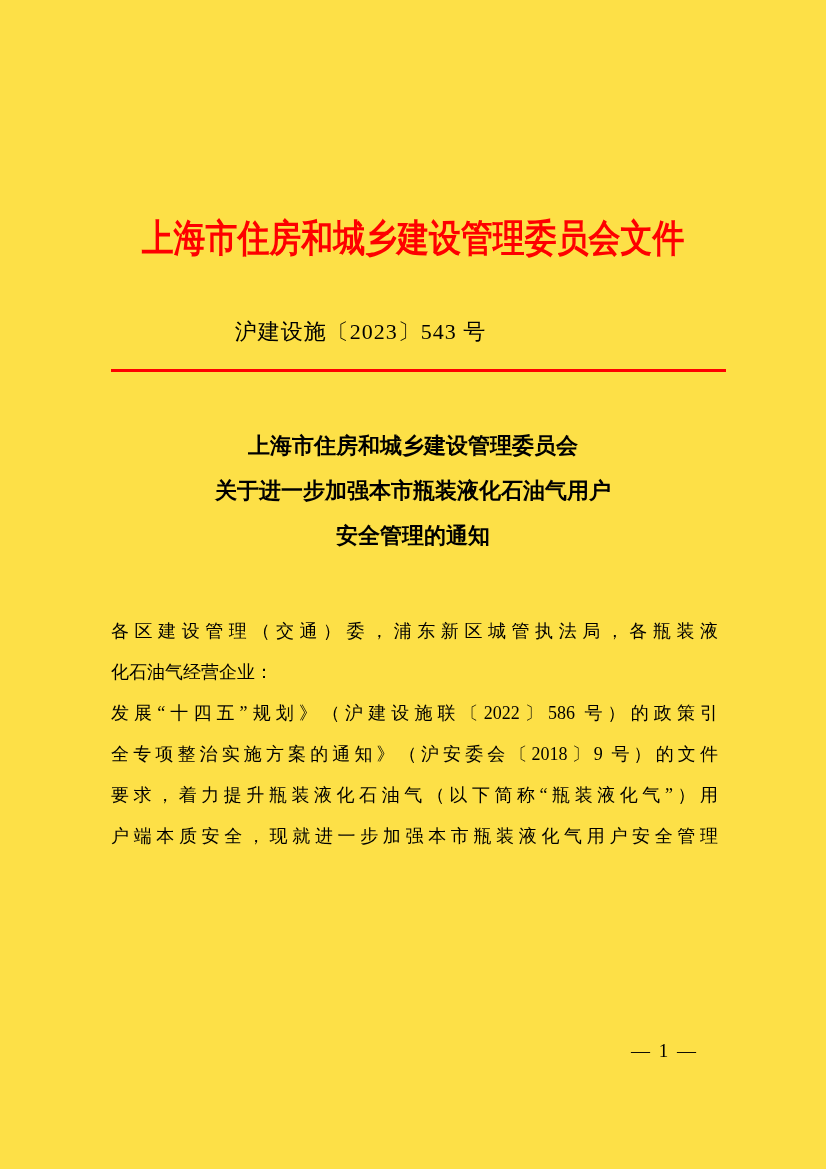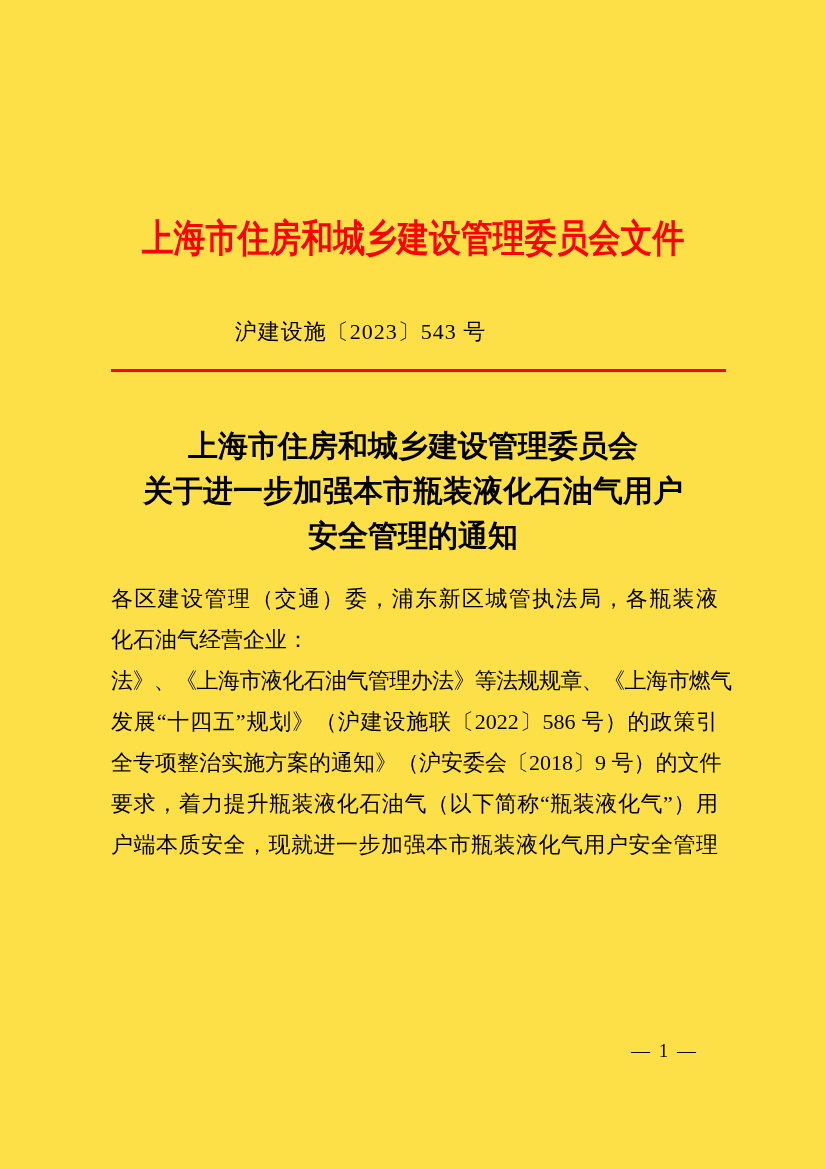--- a/index.html
+++ b/index.html
@@ -57,35 +57,35 @@
     background: #fe0000;
   }
 
   
   .doc-title {
     position: absolute;
     top: 423px;
     left: 0;
     width: 826px;
     text-align: center;
-    font-size: 30px;
+    font-size: 22px;
     font-weight: bold;
   }
   .doc-title .t-line {
     height: 45px;
     line-height: 45px;
   }
 
   
   .body-text {
     position: absolute;
-    top: 578px;
+    top: 611px;
     left: 111px;
     width: 607px;
-    font-size: 22px;
+    font-size: 18px;
   }
   .b-line {
     height: 41px;
     line-height: 41px;
     text-align: justify;
     text-align-last: justify;
     white-space: nowrap;
   }
   .b-line.left {
     text-align: center;
@@ -123,21 +123,20 @@
 
   <div class="doc-title">
     <div class="t-line">上海市住房和城乡建设管理委员会</div>
     <div class="t-line">关于进一步加强本市瓶装液化石油气用户</div>
     <div class="t-line">安全管理的通知</div>
   </div>
 
   <div class="body-text">
     <div class="b-line">各区建设管理（交通）委，浦东新区城管执法局，各瓶装液</div>
     <div class="b-line left">化石油气经营企业：</div>
-    <div class="b-line tight">法》、《上海市液化石油气管理办法》等法规规章、《上海市燃气</div>
     <div class="b-line">发展“十四五”规划》（沪建设施联〔2022〕586 号）的政策引</div>
     <div class="b-line">全专项整治实施方案的通知》（沪安委会〔2018〕9 号）的文件</div>
     <div class="b-line">要求，着力提升瓶装液化石油气（以下简称“瓶装液化气”）用</div>
     <div class="b-line">户端本质安全，现就进一步加强本市瓶装液化气用户安全管理</div>
   </div>
 
   <div class="page-number">— 1 —</div>
 
 </div>
 

